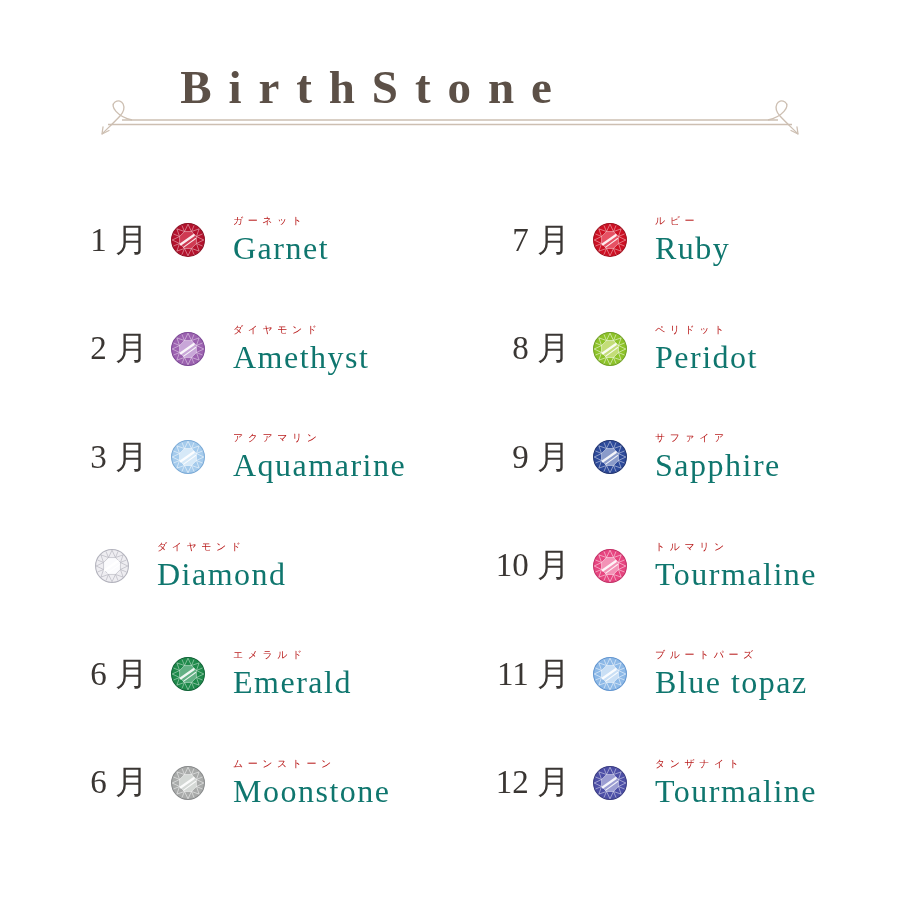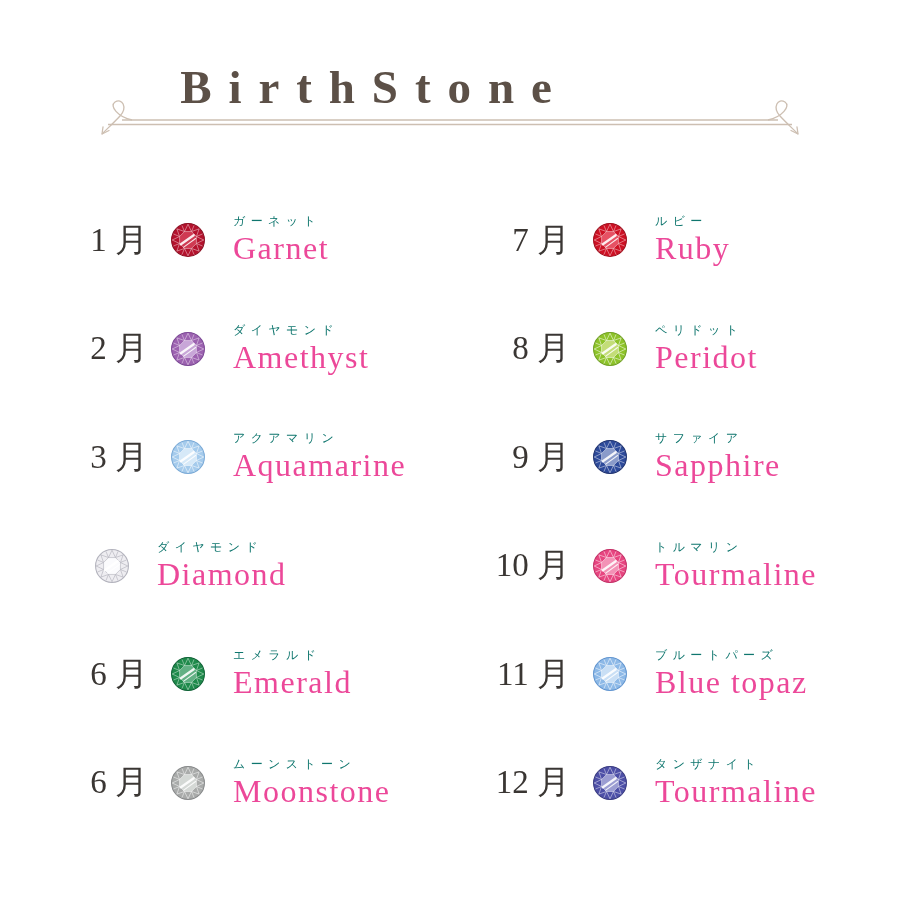--- a/index.html
+++ b/index.html
@@ -26,25 +26,25 @@
     height:108.5px;display:flex;align-items:center;
   }
   .month{
     width:76px;text-align:right;font-size:33px;color:#3a3633;
     white-space:nowrap;flex:none;
   }
   .gem{flex:none;width:38px;height:38px;margin-left:21px;}
   .gem svg{display:block;width:38px;height:38px;}
   .names{margin-left:26px;flex:none;}
   .kana{
-    font-size:12px;letter-spacing:0.45em;color:#0f766e;
+    font-size:10px;letter-spacing:0.45em;color:#b91c1c;
     line-height:14px;margin-bottom:2px;white-space:nowrap;
   }
   .ename{
-    font-size:32px;letter-spacing:1.5px;color:#ec4899;
+    font-size:32px;letter-spacing:1.5px;color:#0f766e;
     line-height:36px;white-space:nowrap;font-family:Liberation Serif, serif;
   }
 </style>
 </head>
 <body>
 
 <div class="page-title">BirthStone</div>
 
 <svg class="divider" viewBox="0 0 724 52">
   <g stroke="#cdbfb2" stroke-width="1.3" fill="none">

